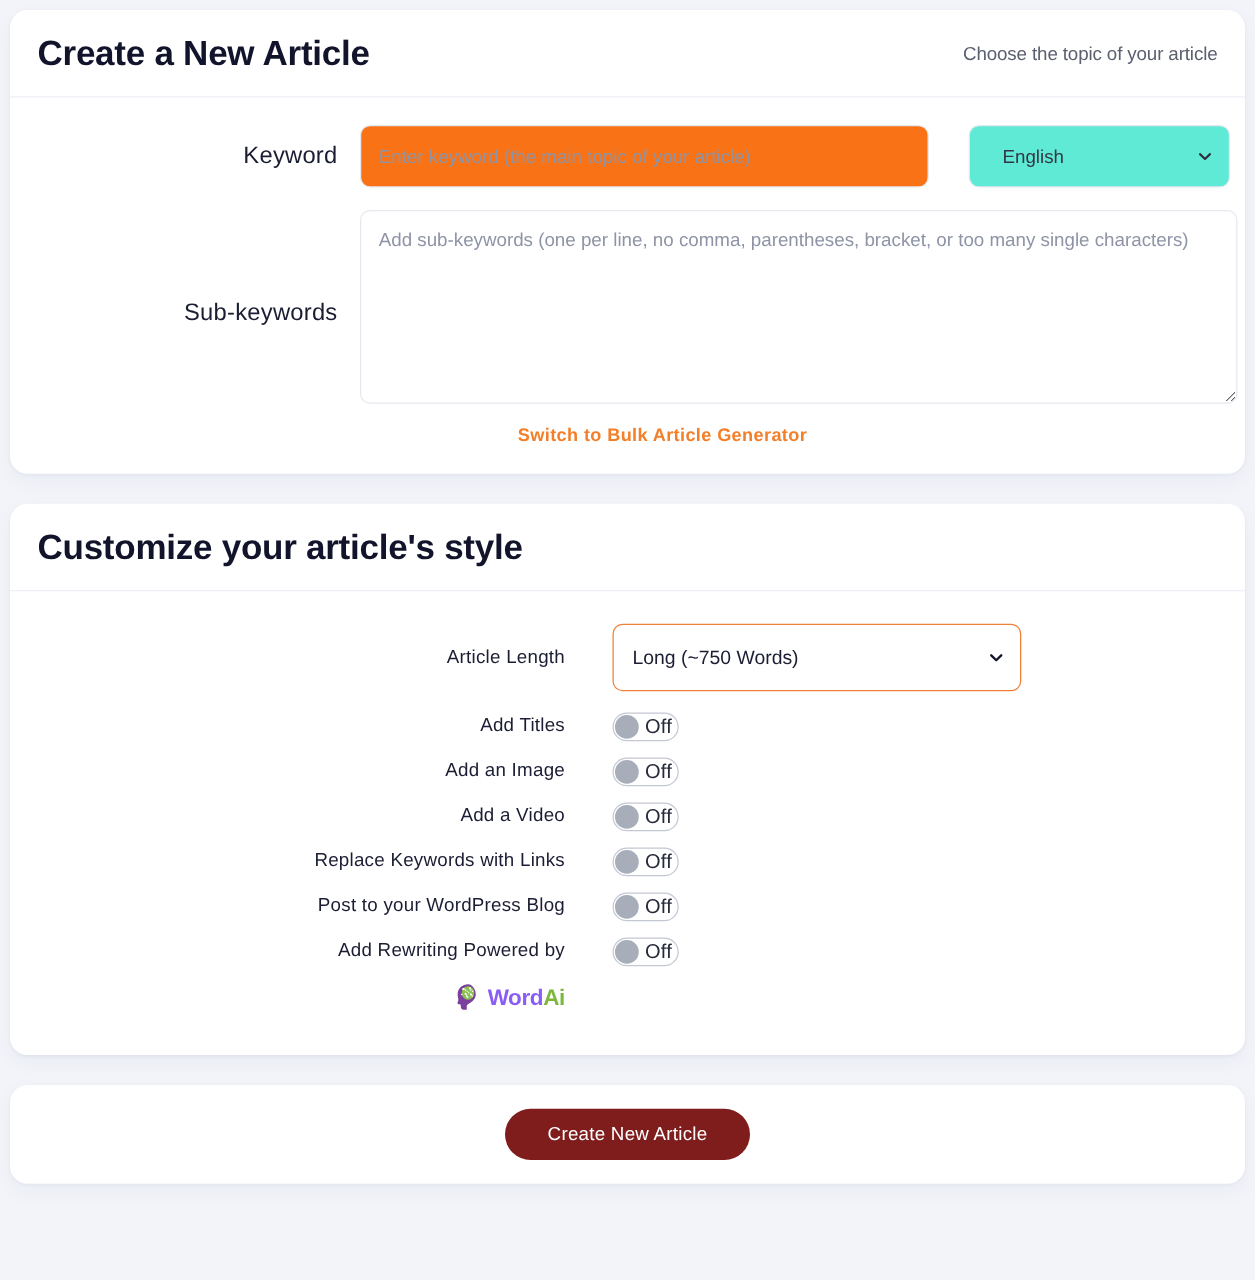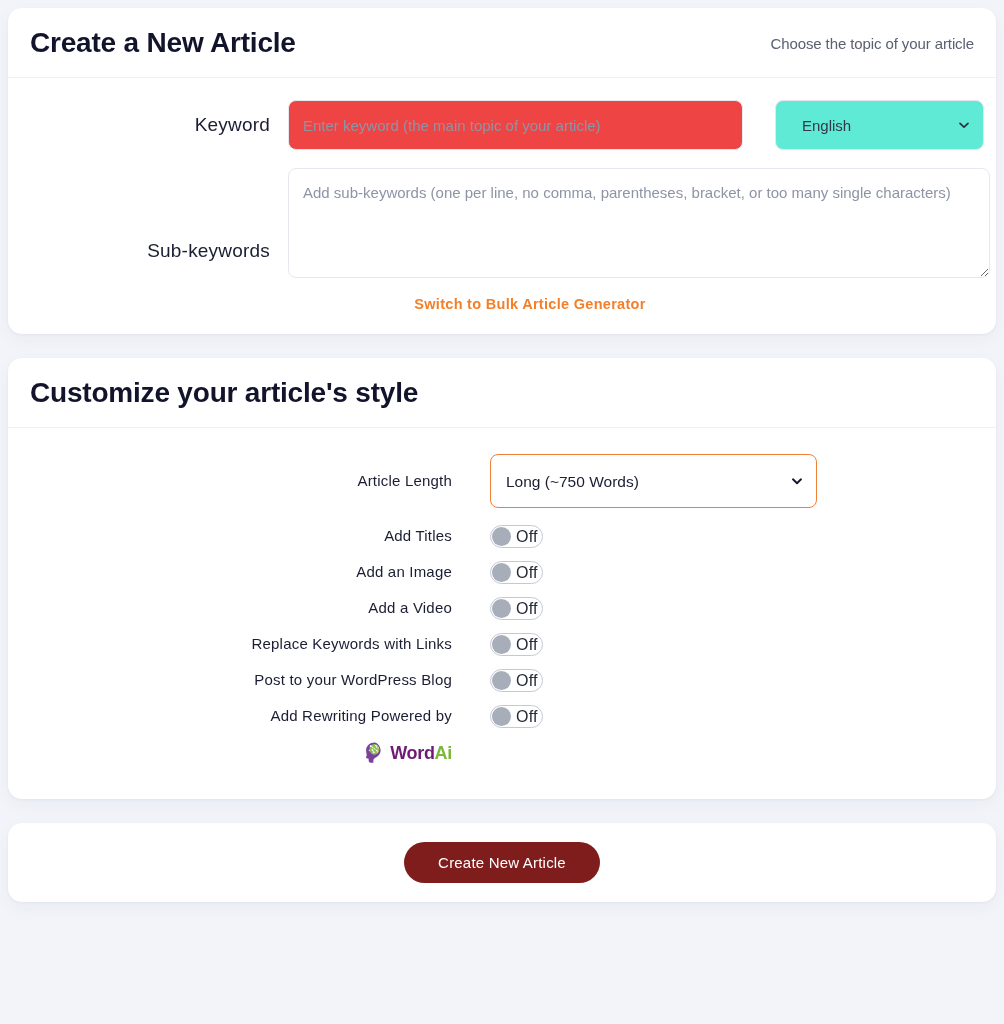--- a/index.html
+++ b/index.html
@@ -74,21 +74,21 @@
   .row-label.keyword-label { line-height: 50px; }
   .row-label.sub-label { padding-top: 72px; }
 
   .row-field { flex: 1; display: flex; gap: 32px; }
 
   .text-input {
     width: 455px;
     height: 50px;
     border: 1px solid #e6e8ef;
     border-radius: 8px;
-    background: #ef4444;
+    background: #f97316;
     padding: 0 14px;
     font-family: inherit;
     font-size: 15px;
     color: #1b1d33;
     outline: none;
   }
   .text-input::placeholder { color: #8e94a6; }
 
   .lang-select-wrap {
     position: relative;
@@ -116,21 +116,21 @@
     top: 50%;
     transform: translateY(-50%);
     pointer-events: none;
     width: 12px;
     height: 12px;
   }
   .caret svg { display: block; }
 
   .sub-textarea {
     width: 702px;
-    height: 110px;
+    height: 155px;
     border: 1px solid #e6e8ef;
     border-radius: 8px;
     background: #fff;
     padding: 12px 14px;
     font-family: inherit;
     font-size: 15px;
     line-height: 1.62;
     color: #1b1d33;
     outline: none;
     resize: vertical;
@@ -223,21 +223,21 @@
   }
 
   .wordai-row {
     display: flex;
     margin-top: 3px;
   }
   .wordai-spacer { width: 460px; flex: 0 0 460px; display: flex; justify-content: flex-end; padding-right: 38px; }
   .wordai-logo { display: flex; align-items: center; gap: 3px; }
   .wordai-mark { width: 24px; height: 24px; display: block; }
   .wordai-text { font-size: 18px; font-weight: 700; letter-spacing: -0.3px; }
-  .wa-word { color: #701a75; }
+  .wa-word { color: #8b5cf6; }
   .wa-ai { color: #7cb83c; }
 
   
   .submit-card {
     display: flex;
     align-items: center;
     justify-content: center;
     height: 79px;
   }
   .primary-btn {

